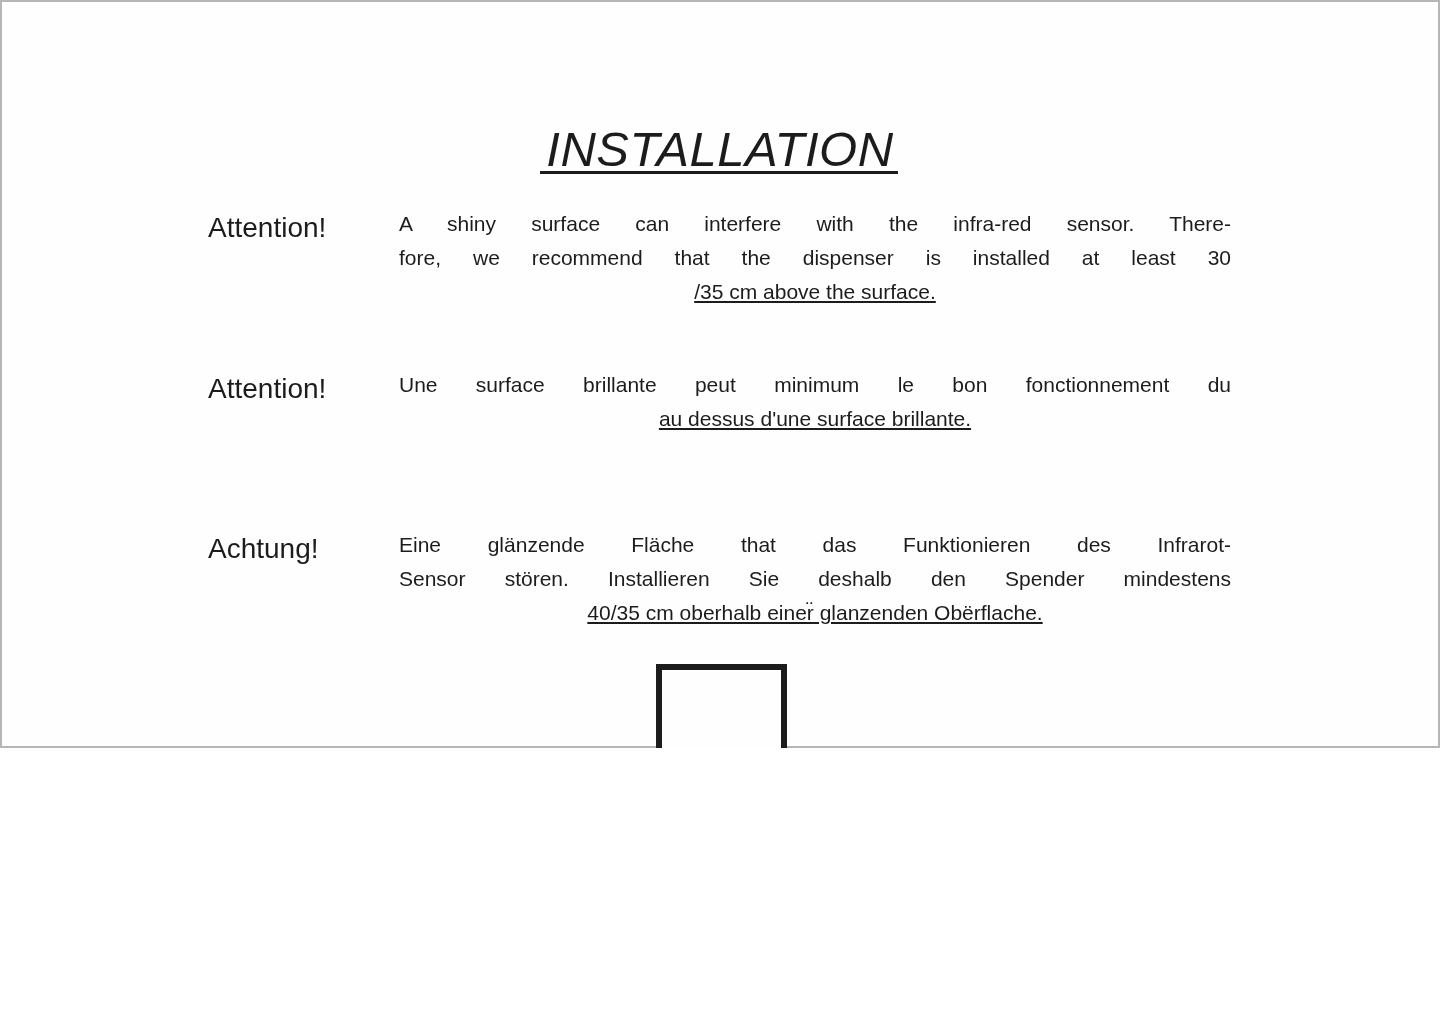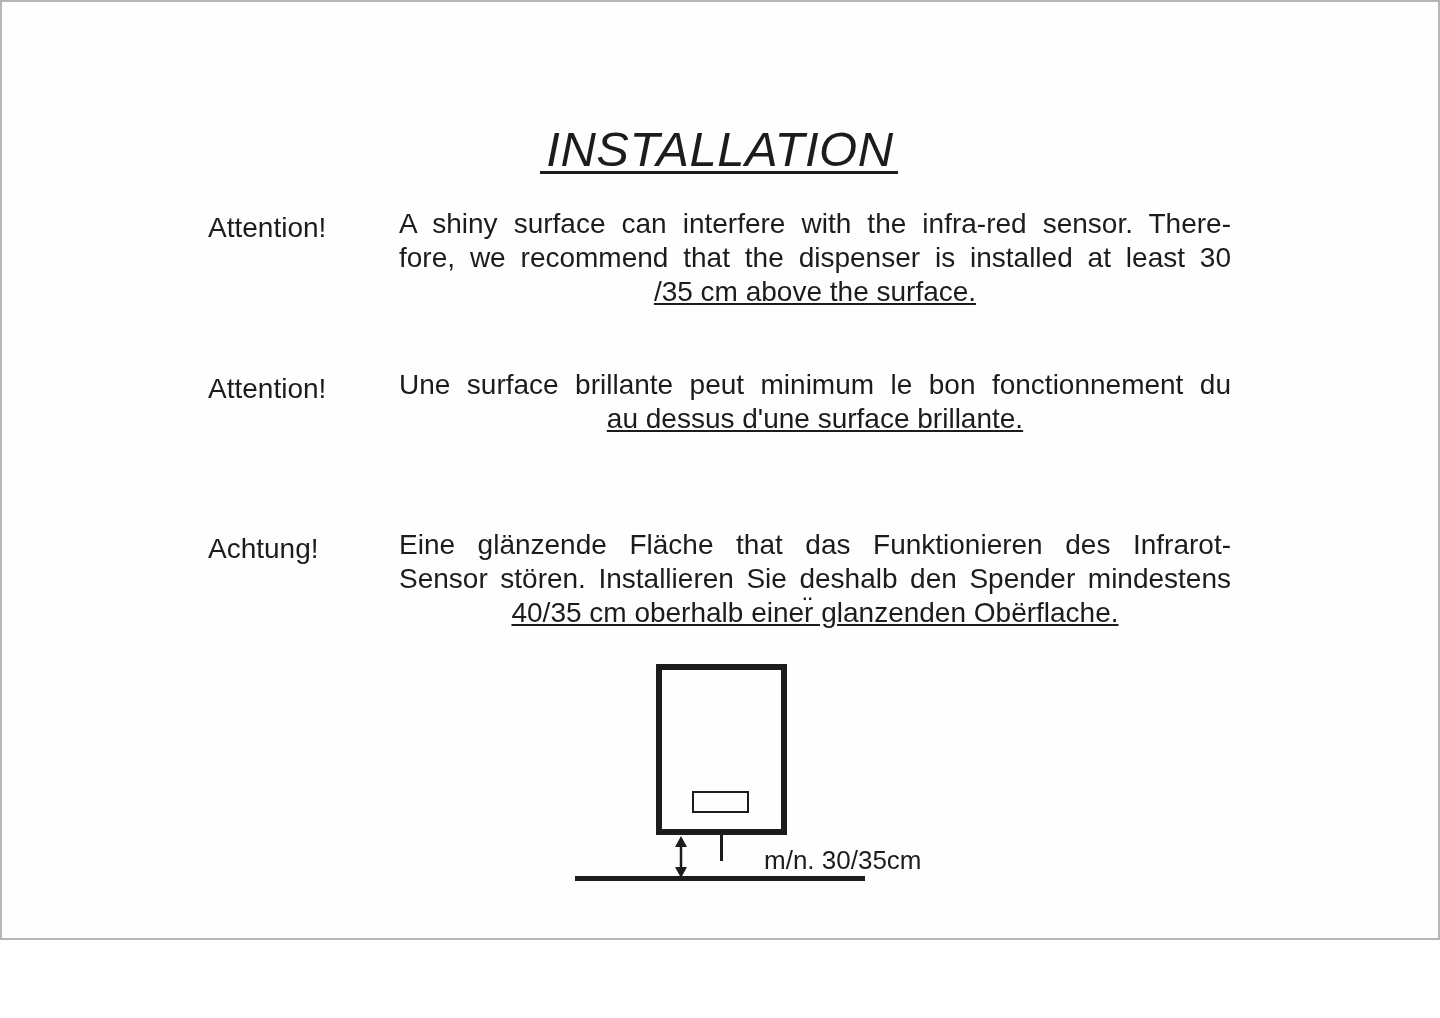--- a/index.html
+++ b/index.html
@@ -1,20 +1,20 @@
 <!DOCTYPE html>
 <html><head>
 <meta charset="utf-8">
 <style>
   html, body { margin: 0; padding: 0; background: #ffffff; }
 
   .page {
     position: relative;
     width: 1440px;
-    height: 940px;
+    height: 748px;
     background: #fefefe;
     box-shadow: inset 0 0 0 2px #b6b6b6;
     font-family: "Liberation Sans", sans-serif;
     color: #1c1c1c;
     overflow: hidden;
   }
 
   
   .title {
     position: absolute;
@@ -46,21 +46,21 @@
     top: 4px;
     font-size: 28px;
     line-height: 34px;
     white-space: nowrap;
   }
   .para .bodytext {
     position: absolute;
     left: 399px;
     top: 0;
     width: 832px;
-    font-size: 28px;
+    font-size: 21px;
     line-height: 34px;
   }
   .jline { text-align: justify; text-align-last: justify; }
   .lline { text-align: center; text-decoration: underline; }
 
   .para-en { top: 207px; }
   .para-fr { top: 368px; }
   .para-de { top: 528px; }
 
   

